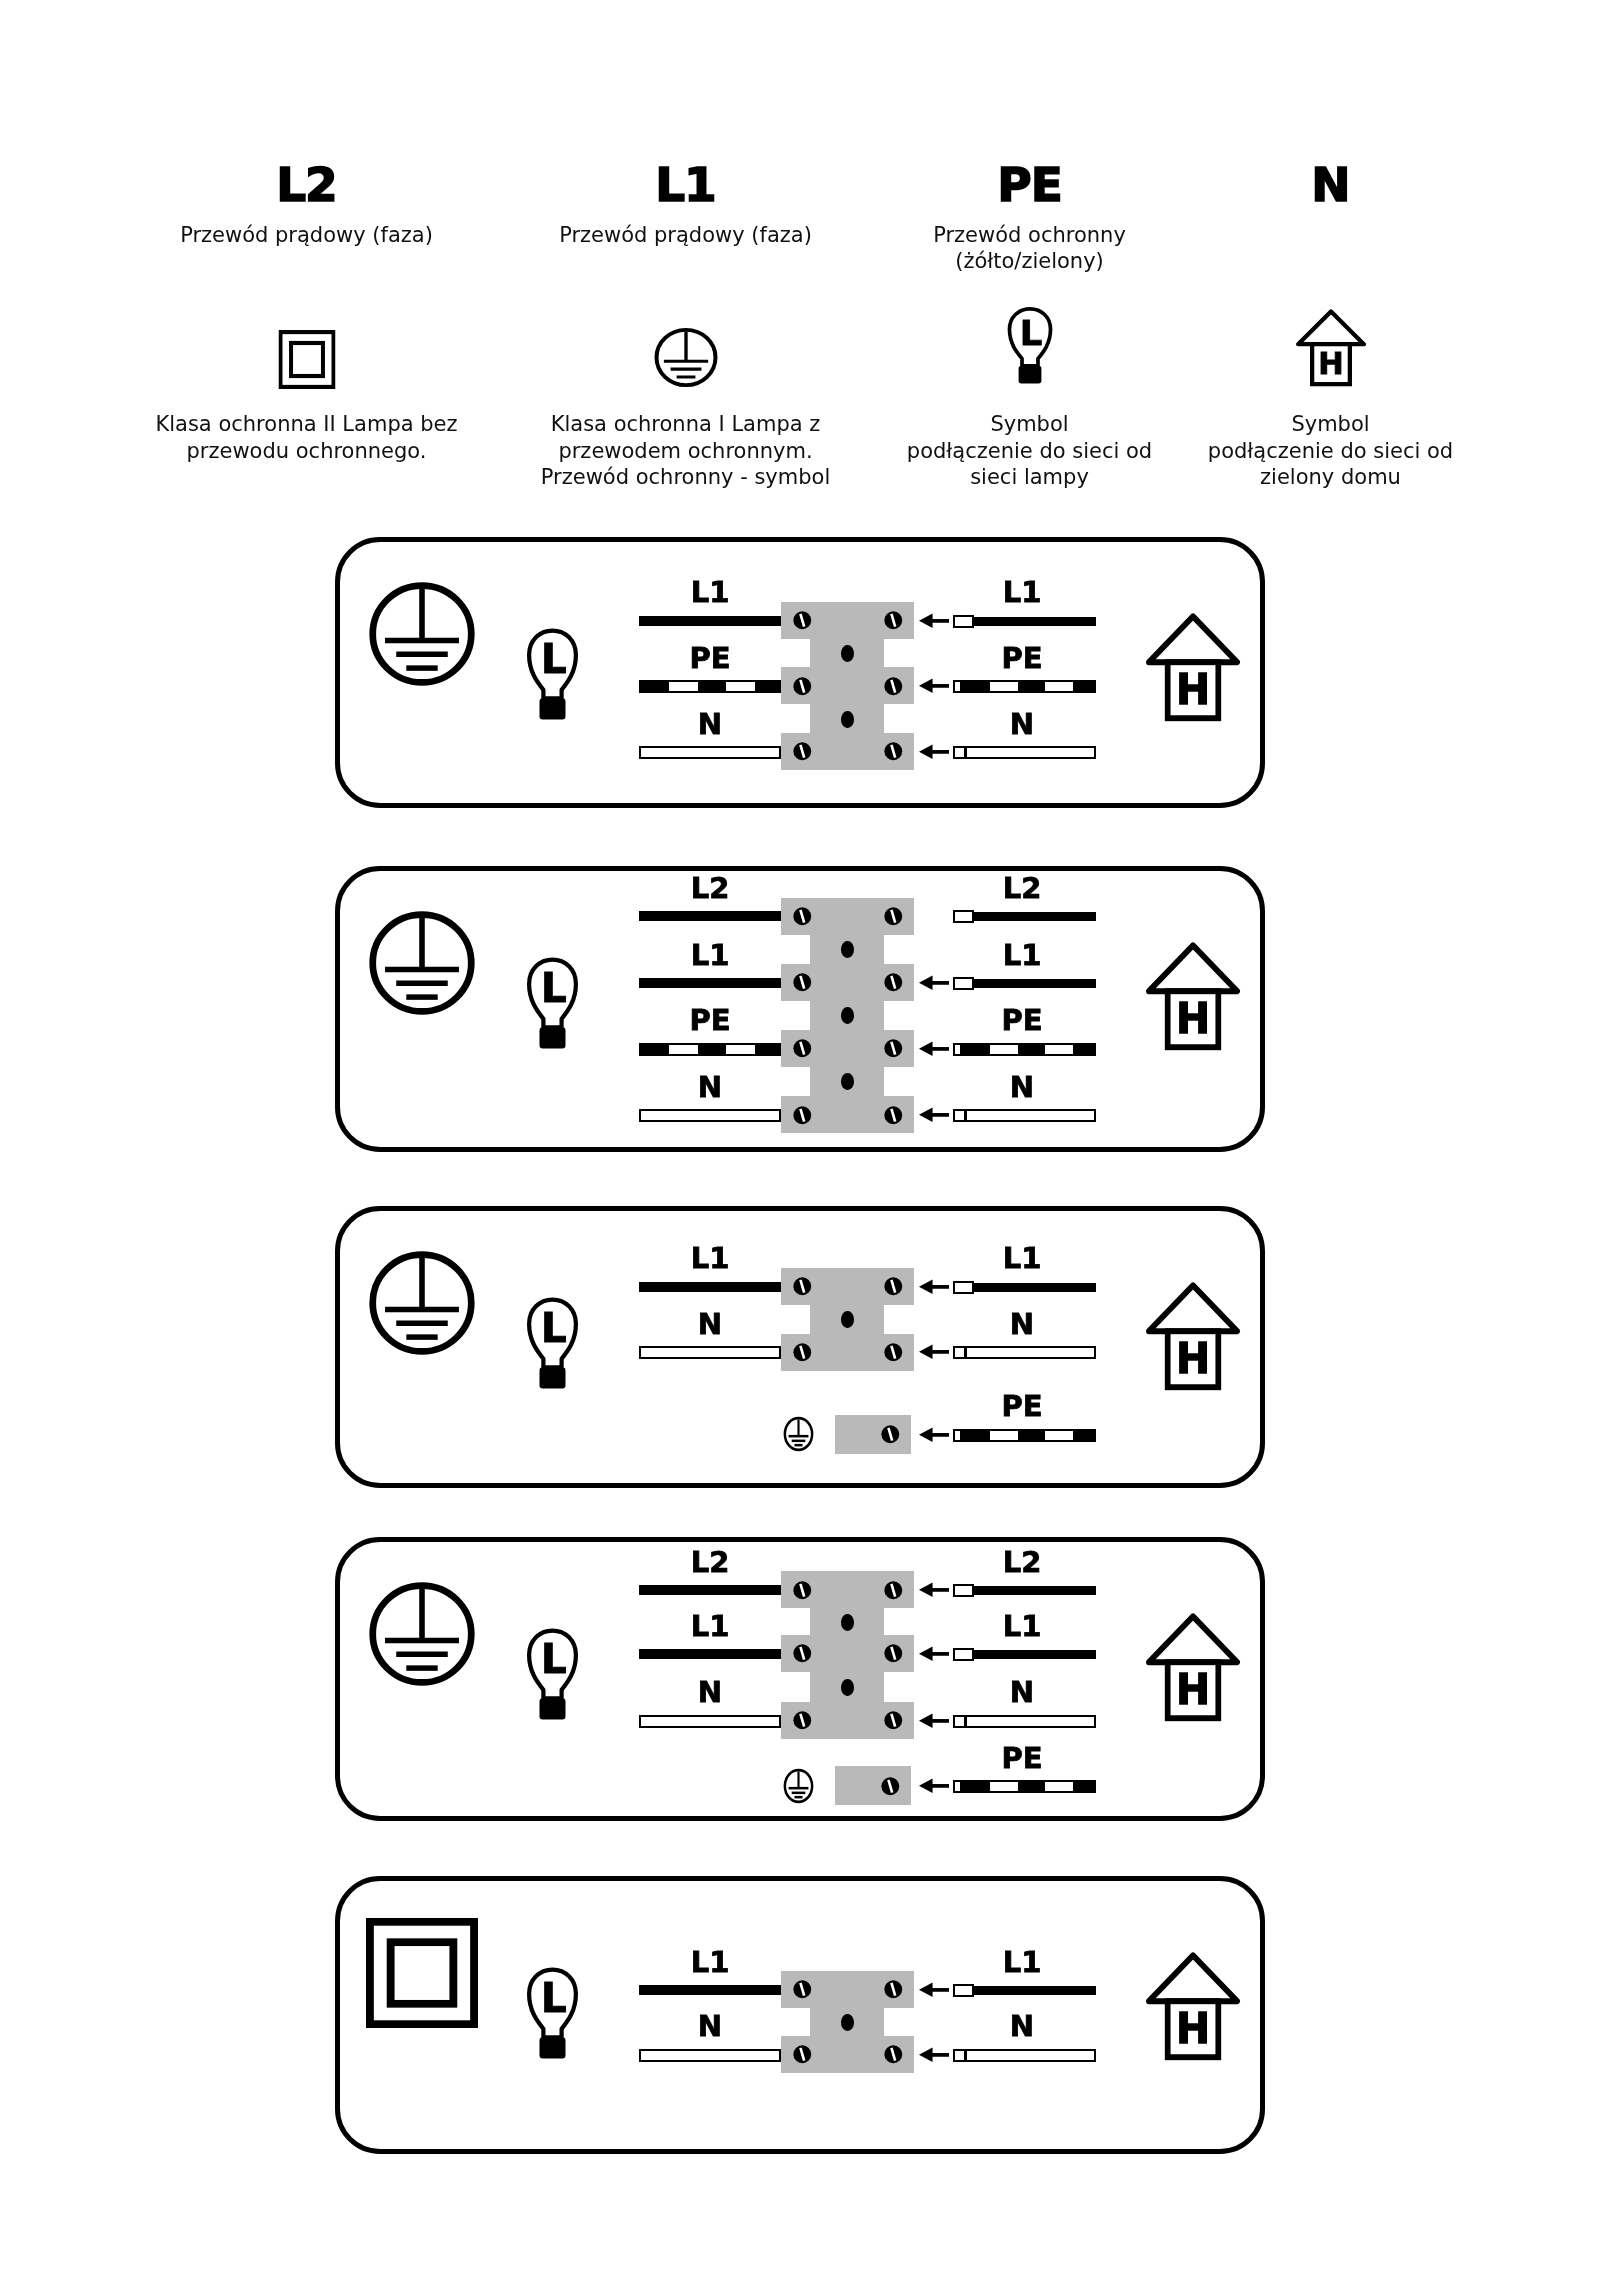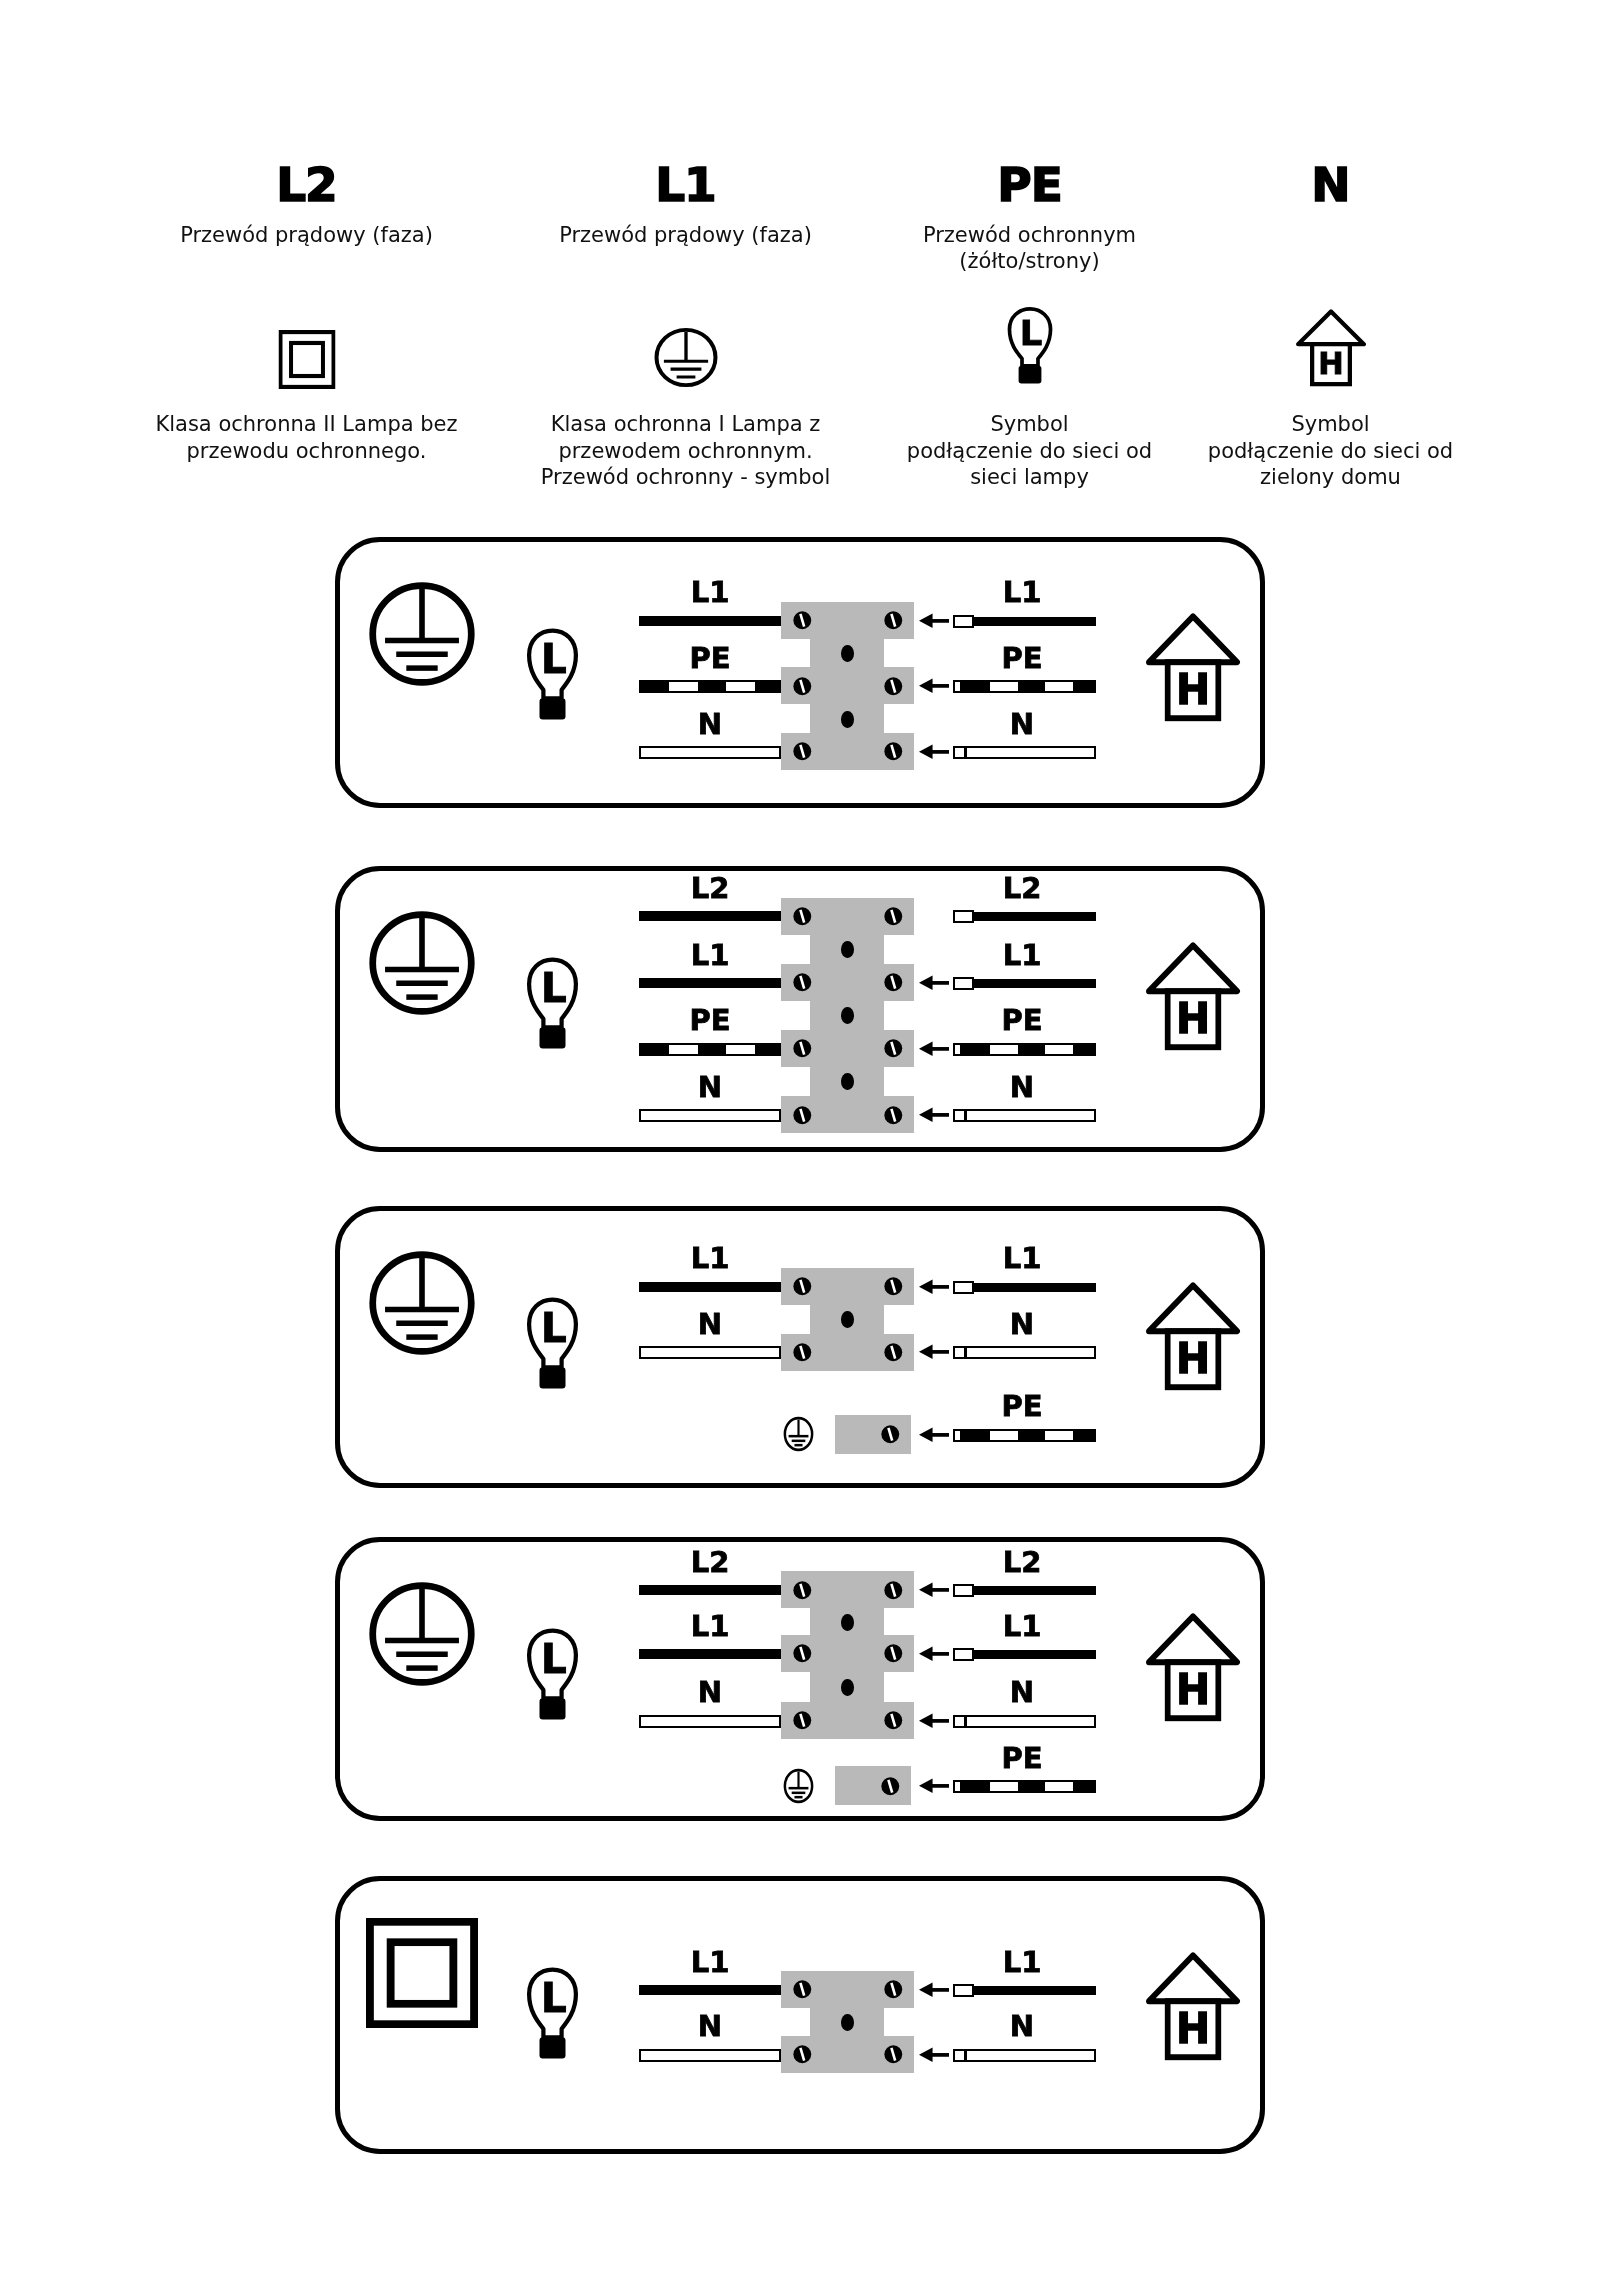--- a/index.html
+++ b/index.html
@@ -82,22 +82,22 @@
     <div class="caption">
       <span>Klasa ochronna I Lampa z</span>
       <span>przewodem ochronnym.</span>
       <span>Przewód ochronny - symbol</span>
     </div>
   </div>
 
   <div class="col" style="left:863px">
     <div class="title">PE</div>
     <div class="subtitle">
-      <span>Przewód ochronnym</span>
-      <span>(żółto/strony)</span>
+      <span>Przewód ochronny</span>
+      <span>(żółto/zielony)</span>
     </div>
     <div class="legend-icon" style="top:305px;width:57px;height:84px">
         <svg width="100%" height="100%" viewBox="0 0 100 152" preserveAspectRatio="none">
       <path d="M 36 110 L 36 97 C 27 86 14 70 14 44 C 14 22 30 7 50 7 C 70 7 86 22 86 44 C 86 70 73 86 64 97 L 64 110 Z" fill="#fff" stroke="#000000" stroke-width="6.5" stroke-linejoin="round"></path>
       <rect x="30" y="110" width="40" height="32" rx="5" fill="#000000"></rect>
       <text x="52" y="72" text-anchor="middle" font-size="62" font-weight="bold" font-family="DejaVu Sans, Liberation Sans, sans-serif" fill="#000000" stroke="#000000" stroke-width="1.5">L</text>
         </svg>
       </div>
     <div class="caption">
       <span>Symbol</span>

